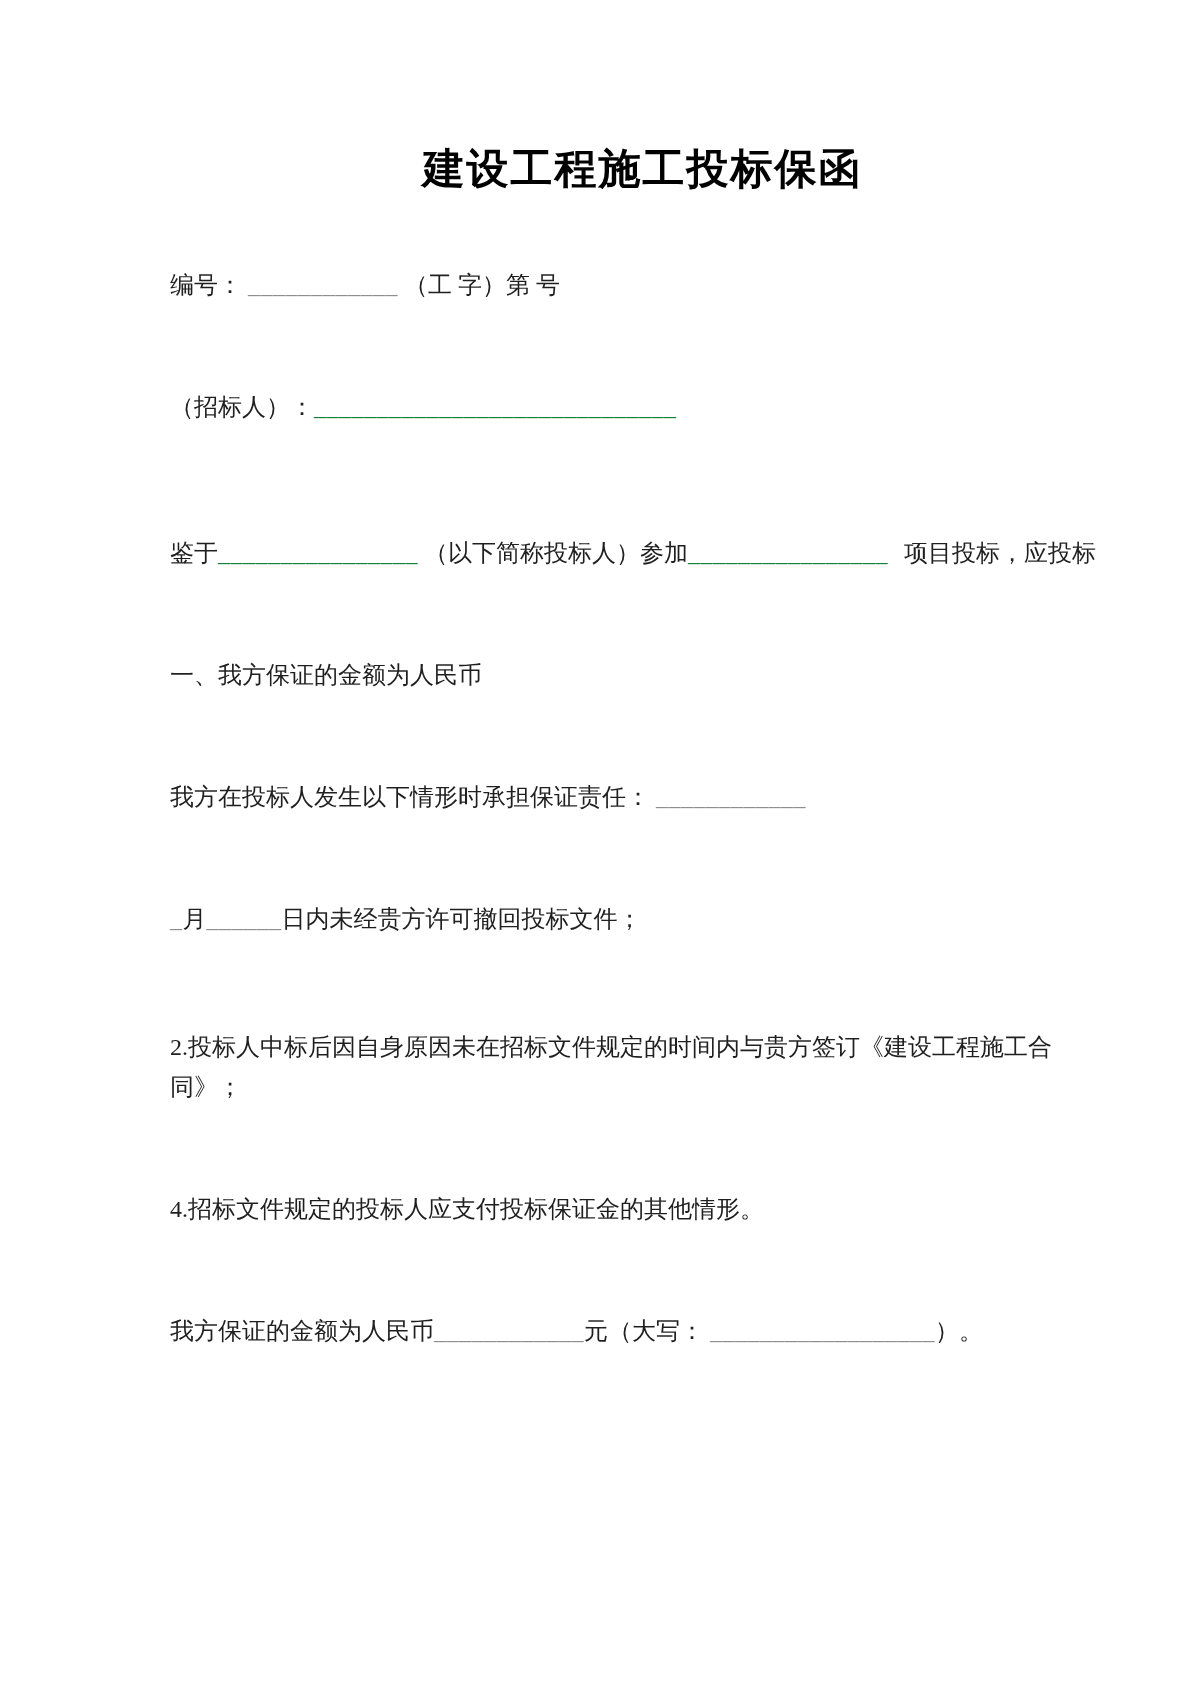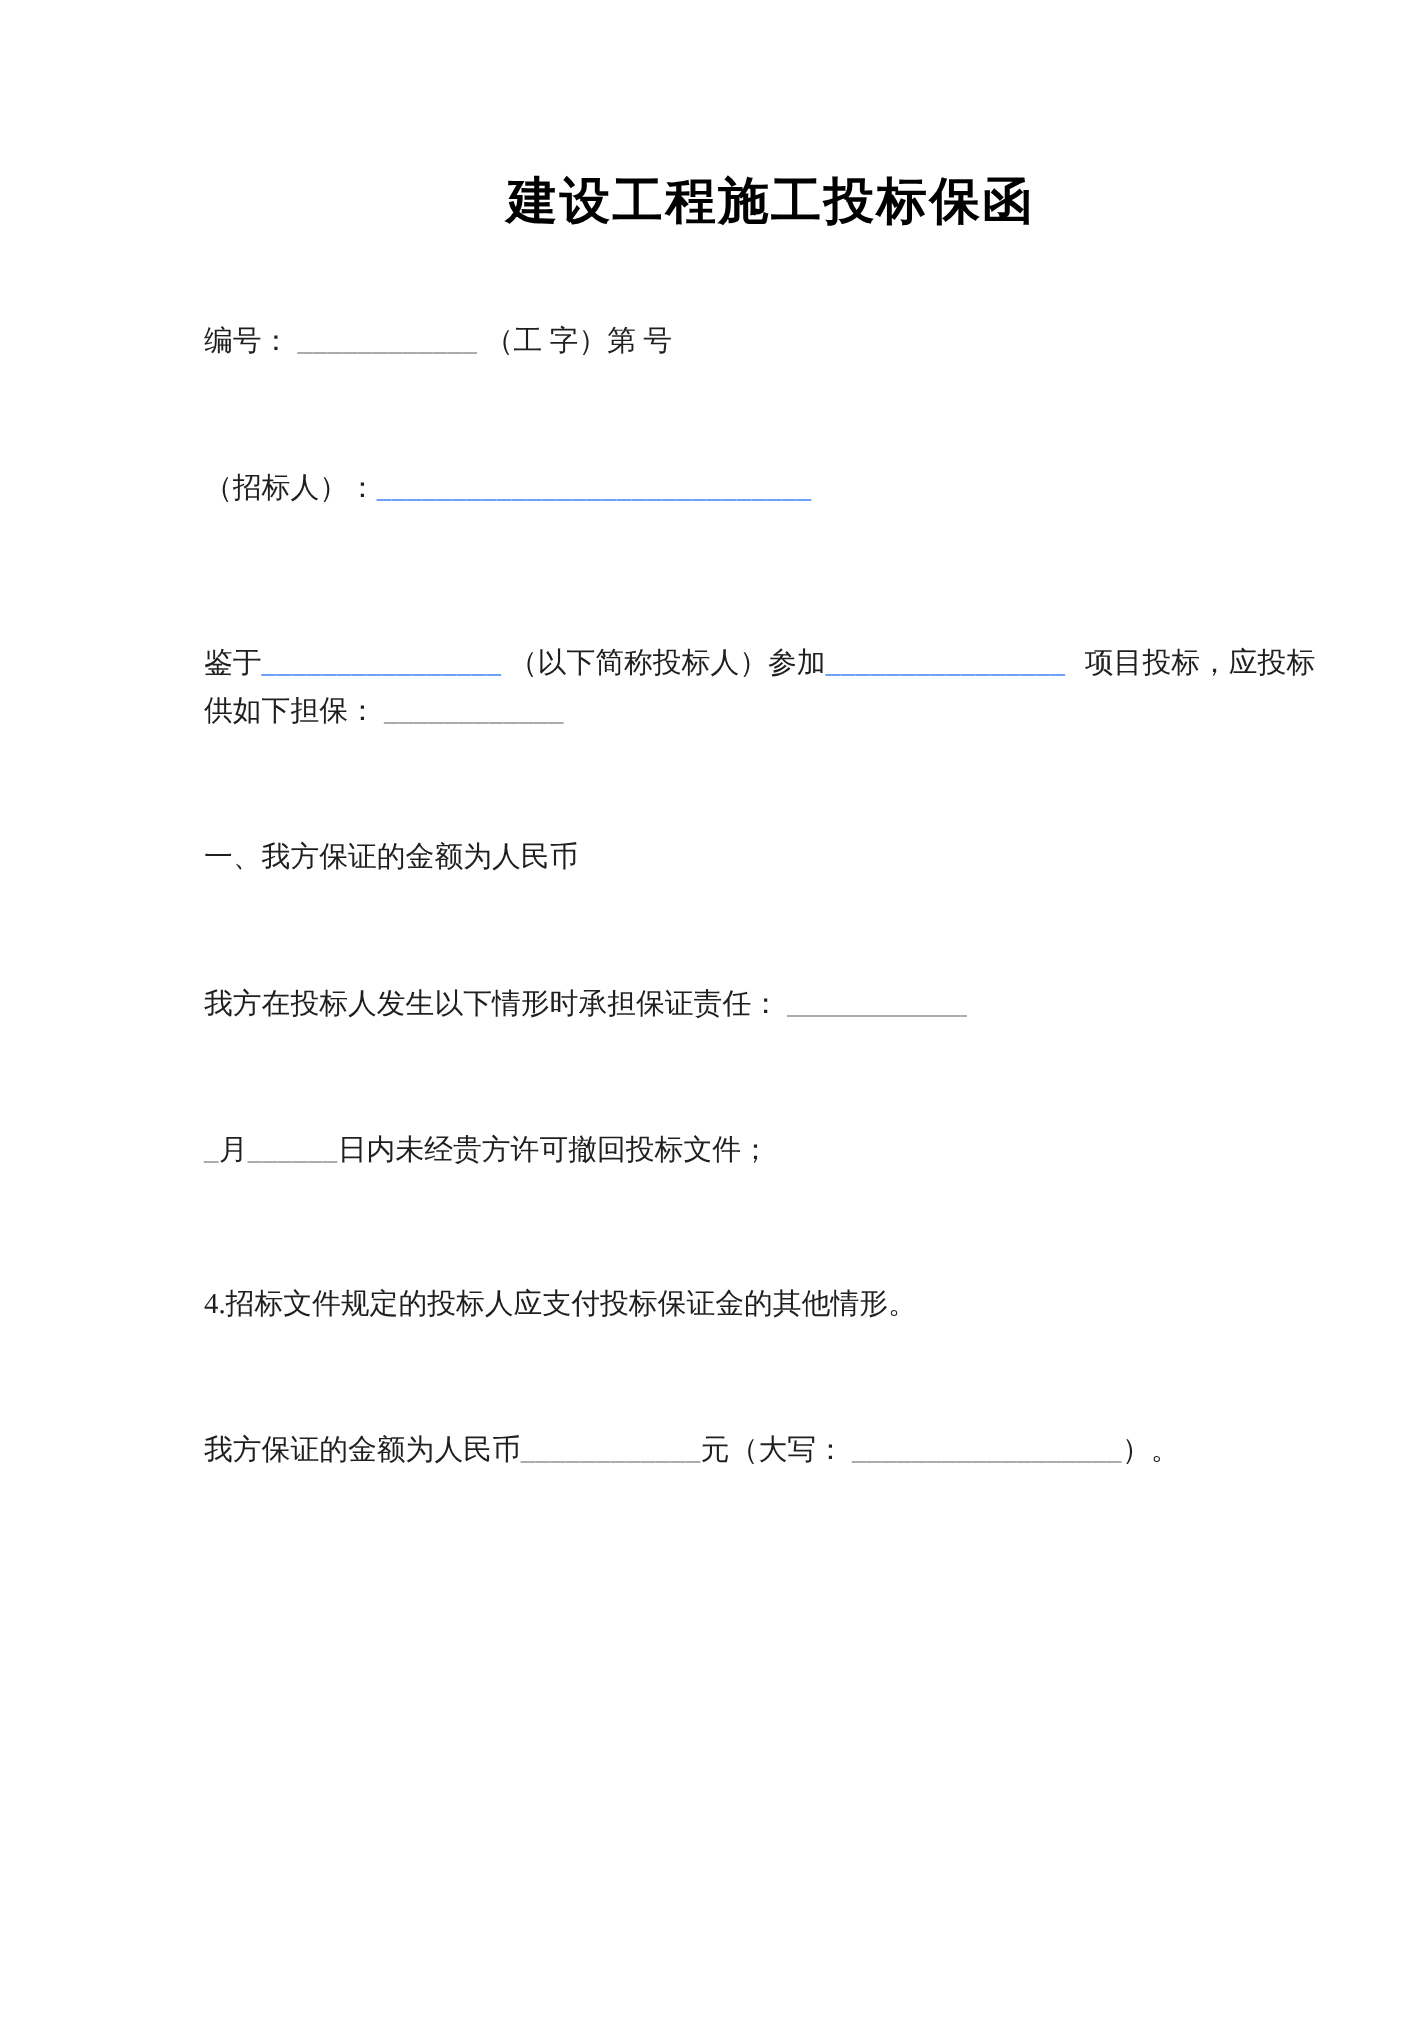--- a/index.html
+++ b/index.html
@@ -32,53 +32,52 @@
   .para {
     margin: 0 0 82px 0;
     line-height: 40px;
     font-size: 24px;
   }
   .para.mb-lg { margin-bottom: 106px; }
   .para.mb-md { margin-bottom: 88px; }
   .row { display: block; }
   .blank { letter-spacing: 0.5px; }
   .blank.gray { color: #8f8f8f; }
-  .blank.dark { color: #3b82f6; }
+  .blank.dark { color: #15803d; }
   .gap { margin-left: 10px; }
 </style>
 </head>
 <body>
 
 <div class="page">
 
   <h1 class="doc-title">建设工程施工投标保函</h1>
 
   <p class="para"><span>编号：</span>
     <span class="blank gray">____________</span>
     <span>（工  字）第  号</span></p>
 
   <p class="para mb-lg"><span>（招标人）：</span><span class="blank dark">_____________________________</span></p>
 
   <p class="para">
     <span class="row"><span>鉴于</span><span class="blank dark">________________</span>
       <span>（以下简称投标人）参加</span><span class="blank dark">________________</span>
       <span class="gap">项目投标，应投标</span></span>
-    <span class="row"><span>供如下担保：</span>
-      <span class="blank gray">____________</span></span>
   </p>
 
   <p class="para">一、我方保证的金额为人民币</p>
 
   <p class="para"><span>我方在投标人发生以下情形时承担保证责任：</span>
     <span class="blank gray">____________</span></p>
 
   <p class="para mb-md">
     <span class="row"><span class="blank gray">_</span><span>月</span><span class="blank gray">______</span><span>日内未经贵方许可撤回投标文件；</span></span>
   </p>
 
+  <p class="para">2.投标人中标后因自身原因未在招标文件规定的时间内与贵方签订《建设工程施工合同》；</p>
 
 
   <p class="para">4.招标文件规定的投标人应支付投标保证金的其他情形。</p>
 
   <p class="para"><span>我方保证的金额为人民币</span><span class="blank gray">____________</span><span>元（大写：</span>
     <span class="blank gray">__________________</span><span>）。</span></p>
 
 </div>
 
 </body></html>

